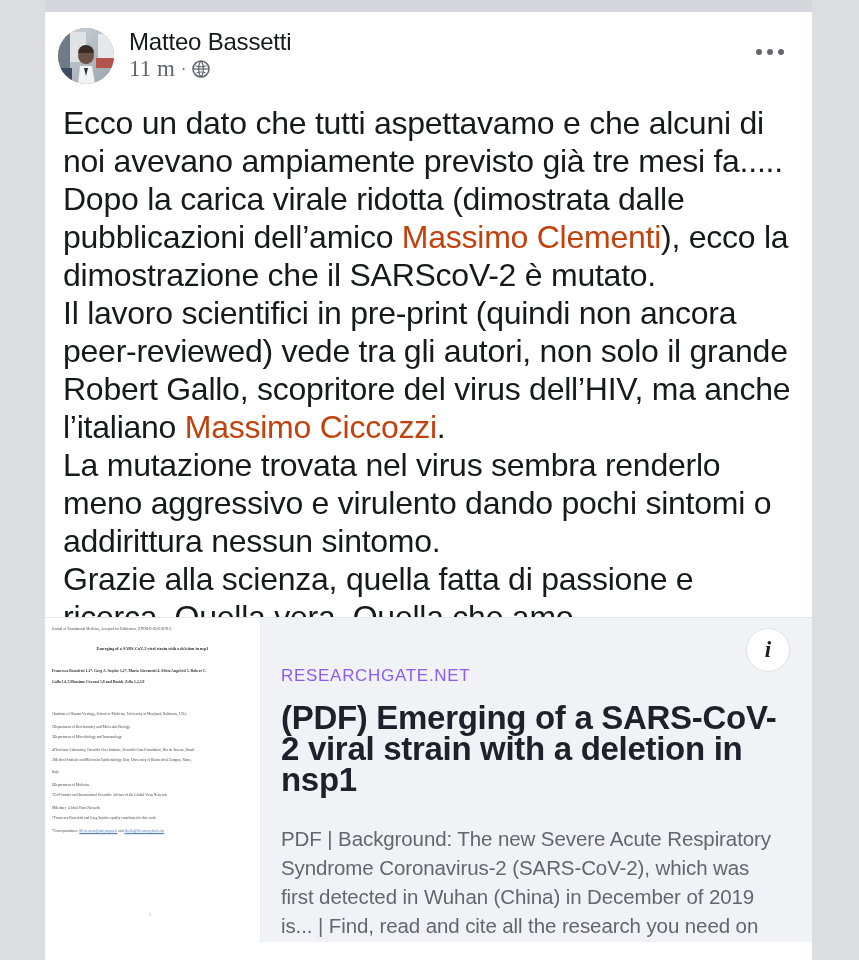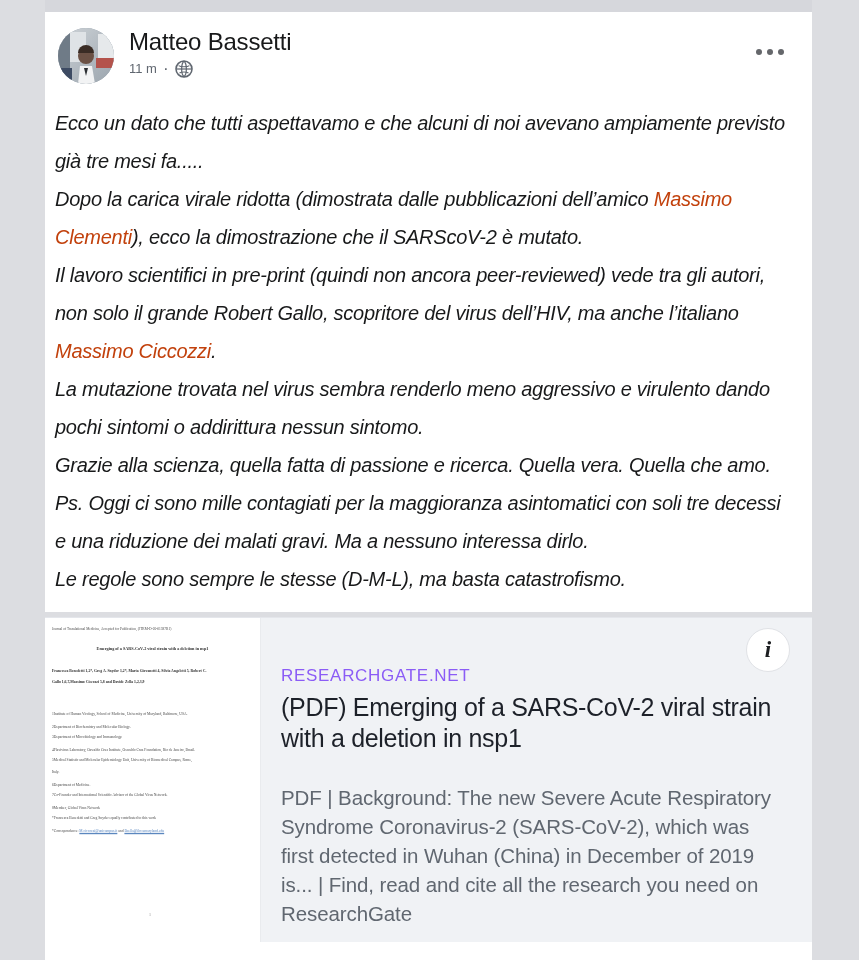--- a/index.html
+++ b/index.html
@@ -63,23 +63,24 @@
     color: #18191a;
     letter-spacing: -0.2px;
     line-height: 28px;
   }
   .meta-row {
     display: flex;
     align-items: center;
     margin-top: 3px;
   }
   .meta-time {
-    font-size: 13px;
+    font-size: 23px;
     color: #606770;
     line-height: 20px;
+    font-family: Liberation Serif, serif;
   }
   .meta-dot {
     font-size: 17px;
     color: #606770;
     margin: 0 6px;
     line-height: 20px;
   }
   .globe-icon { display: block; }
   .more-menu {
     position: absolute;
@@ -94,27 +95,26 @@
   }
   .more-menu i {
     display: block;
     width: 6px;
     height: 6px;
     border-radius: 50%;
     background: #65676b;
   }
   
   .post-body {
-    padding: 2px 18px 14px 10px;
-    font-size: 20px;
+    padding: 2px 18px 14px 18px;
+    font-size: 32px;
     line-height: 38px;
     color: #18191a;
     letter-spacing: -0.25px;
     word-spacing: 0px;
-    font-style: italic;
   }
   .post-body p {
     margin: 0;
   }
   .post-body a.mention {
     color: #c2410c;
     text-decoration: none;
   }
   
   .link-card {
@@ -196,23 +196,23 @@
     box-sizing: border-box;
   }
   .card-domain {
     font-size: 17px;
     letter-spacing: 0.7px;
     color: #8b5cf6;
     text-transform: uppercase;
     line-height: 20px;
   }
   .card-title {
-    margin-top: 6px;
-    font-size: 25px;
-    font-weight: normal;
+    margin-top: 16px;
+    font-size: 33px;
+    font-weight: bold;
     line-height: 31px;
     color: #1d2129;
     letter-spacing: -0.3px;
   }
   .card-desc {
     margin-top: 29px;
     font-size: 20.5px;
     line-height: 29px;
     color: #606770;
     letter-spacing: -0.1px;

